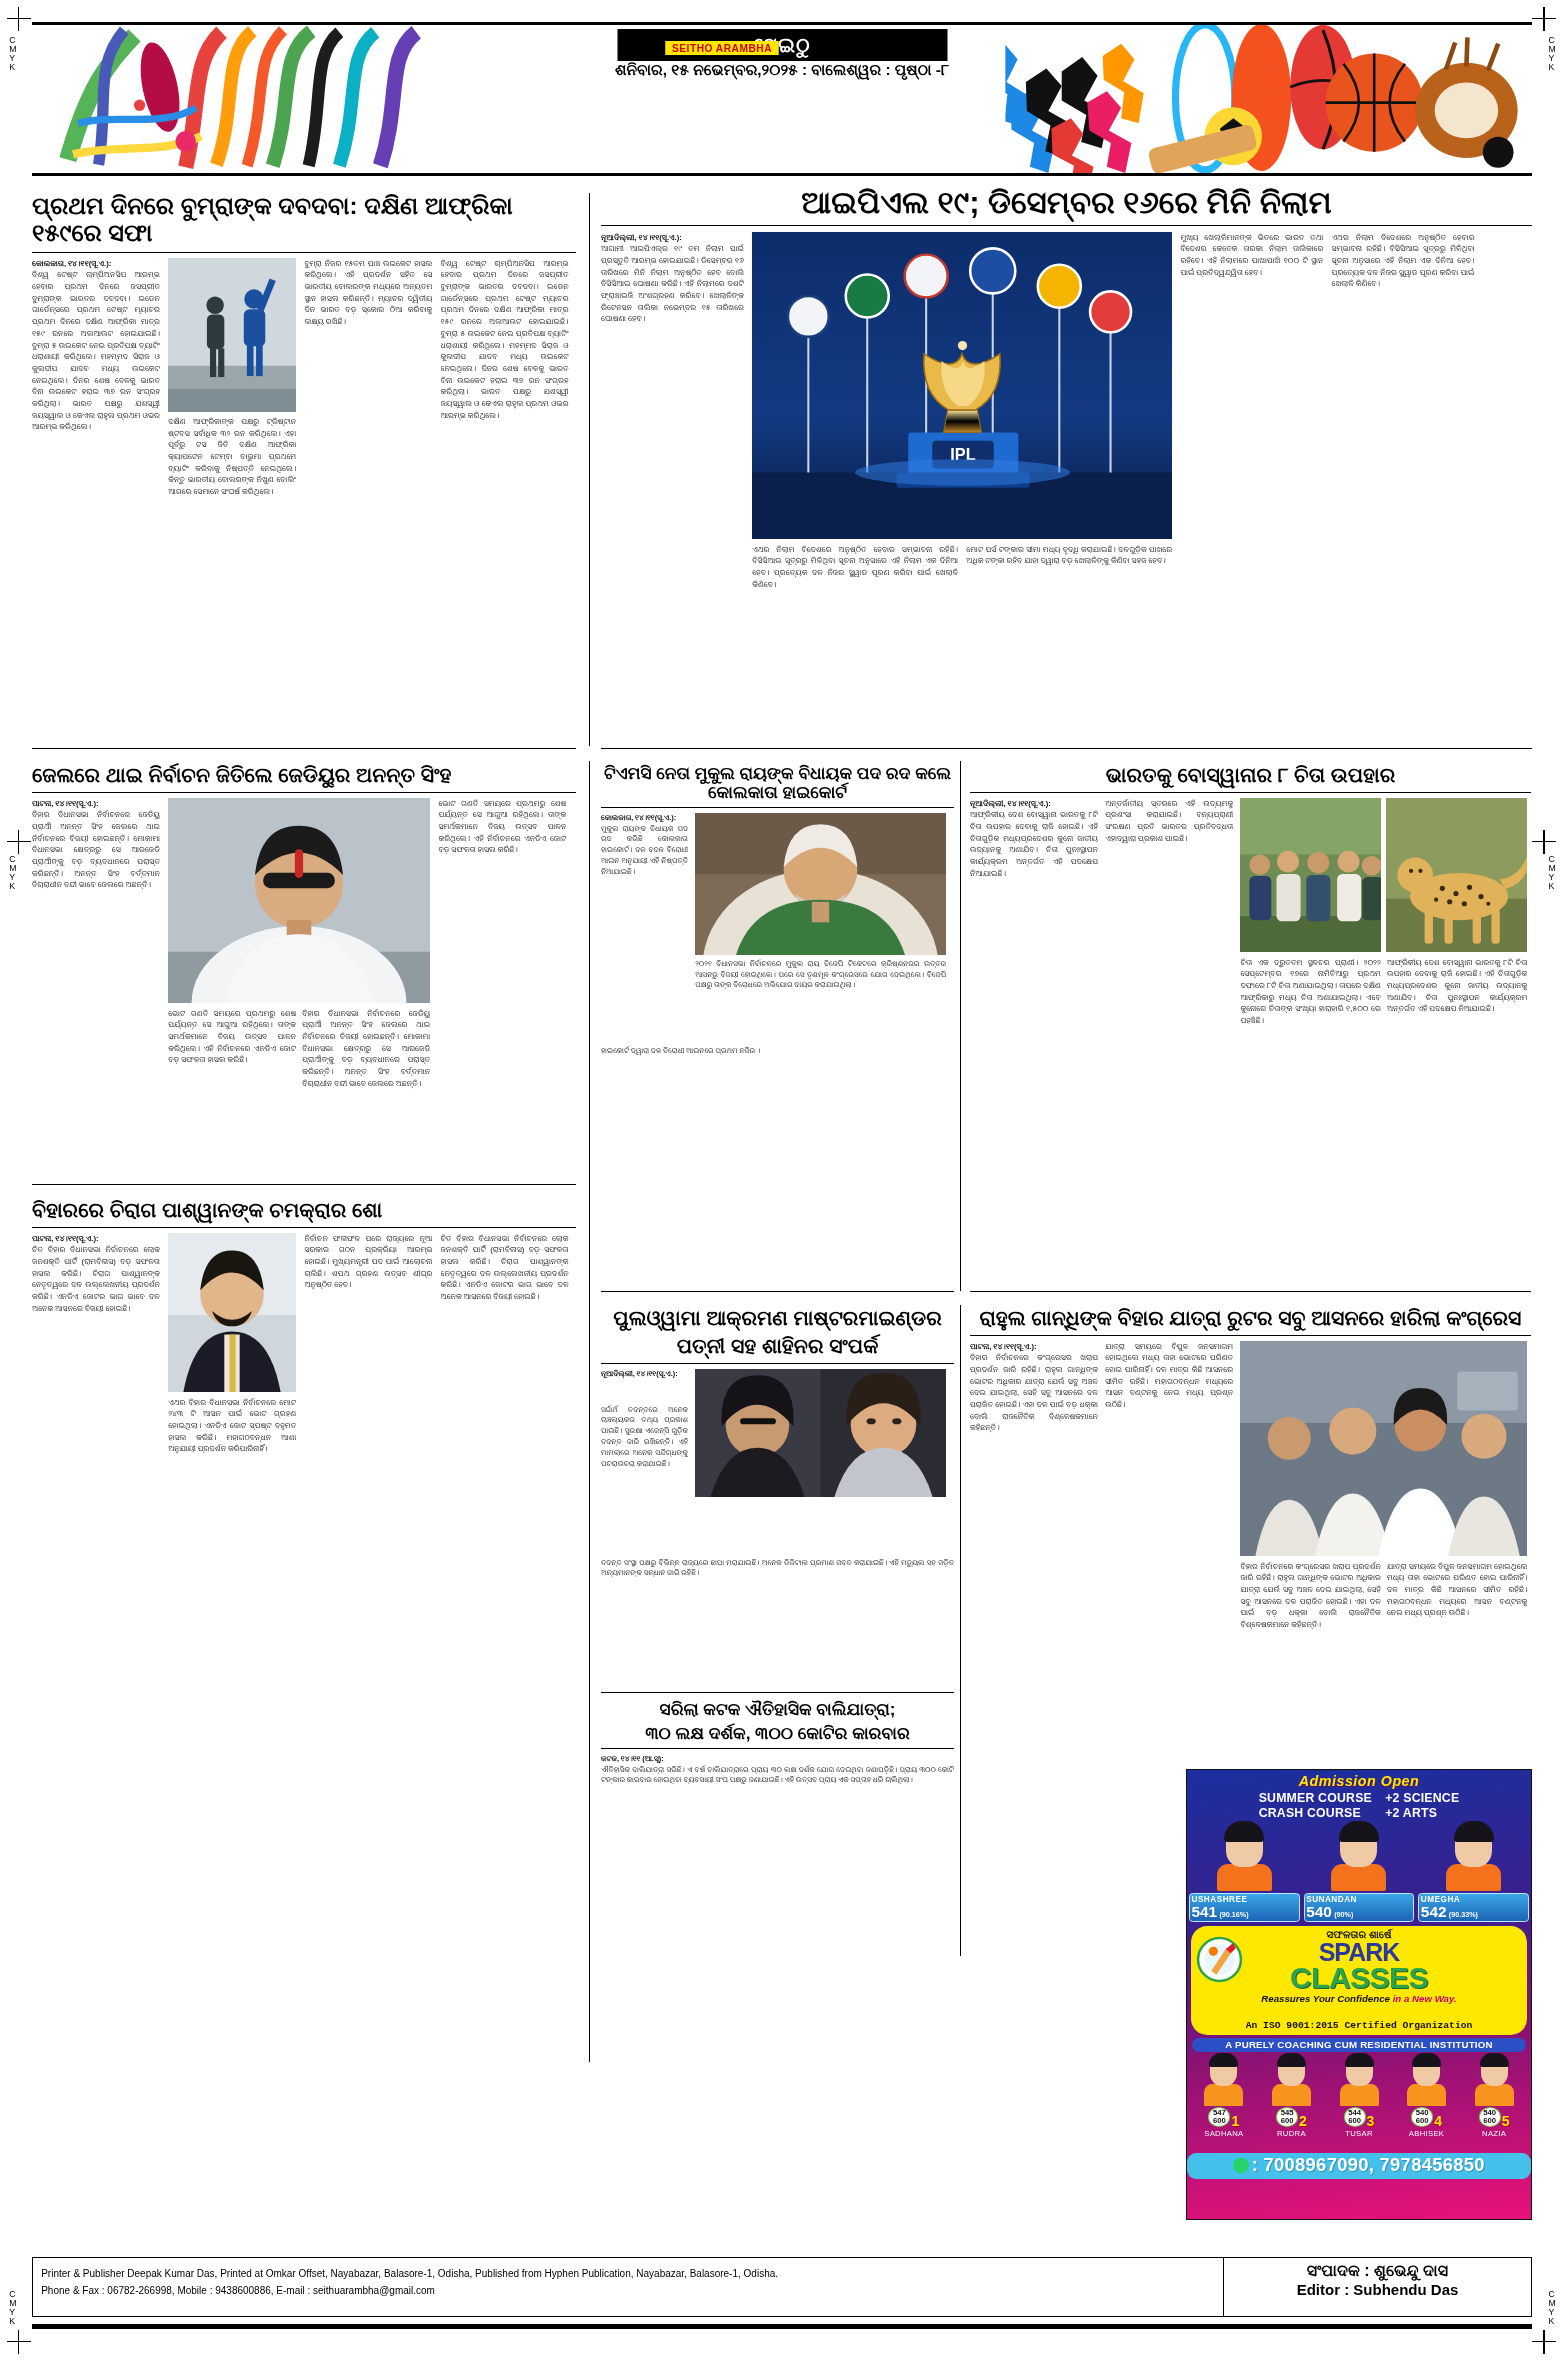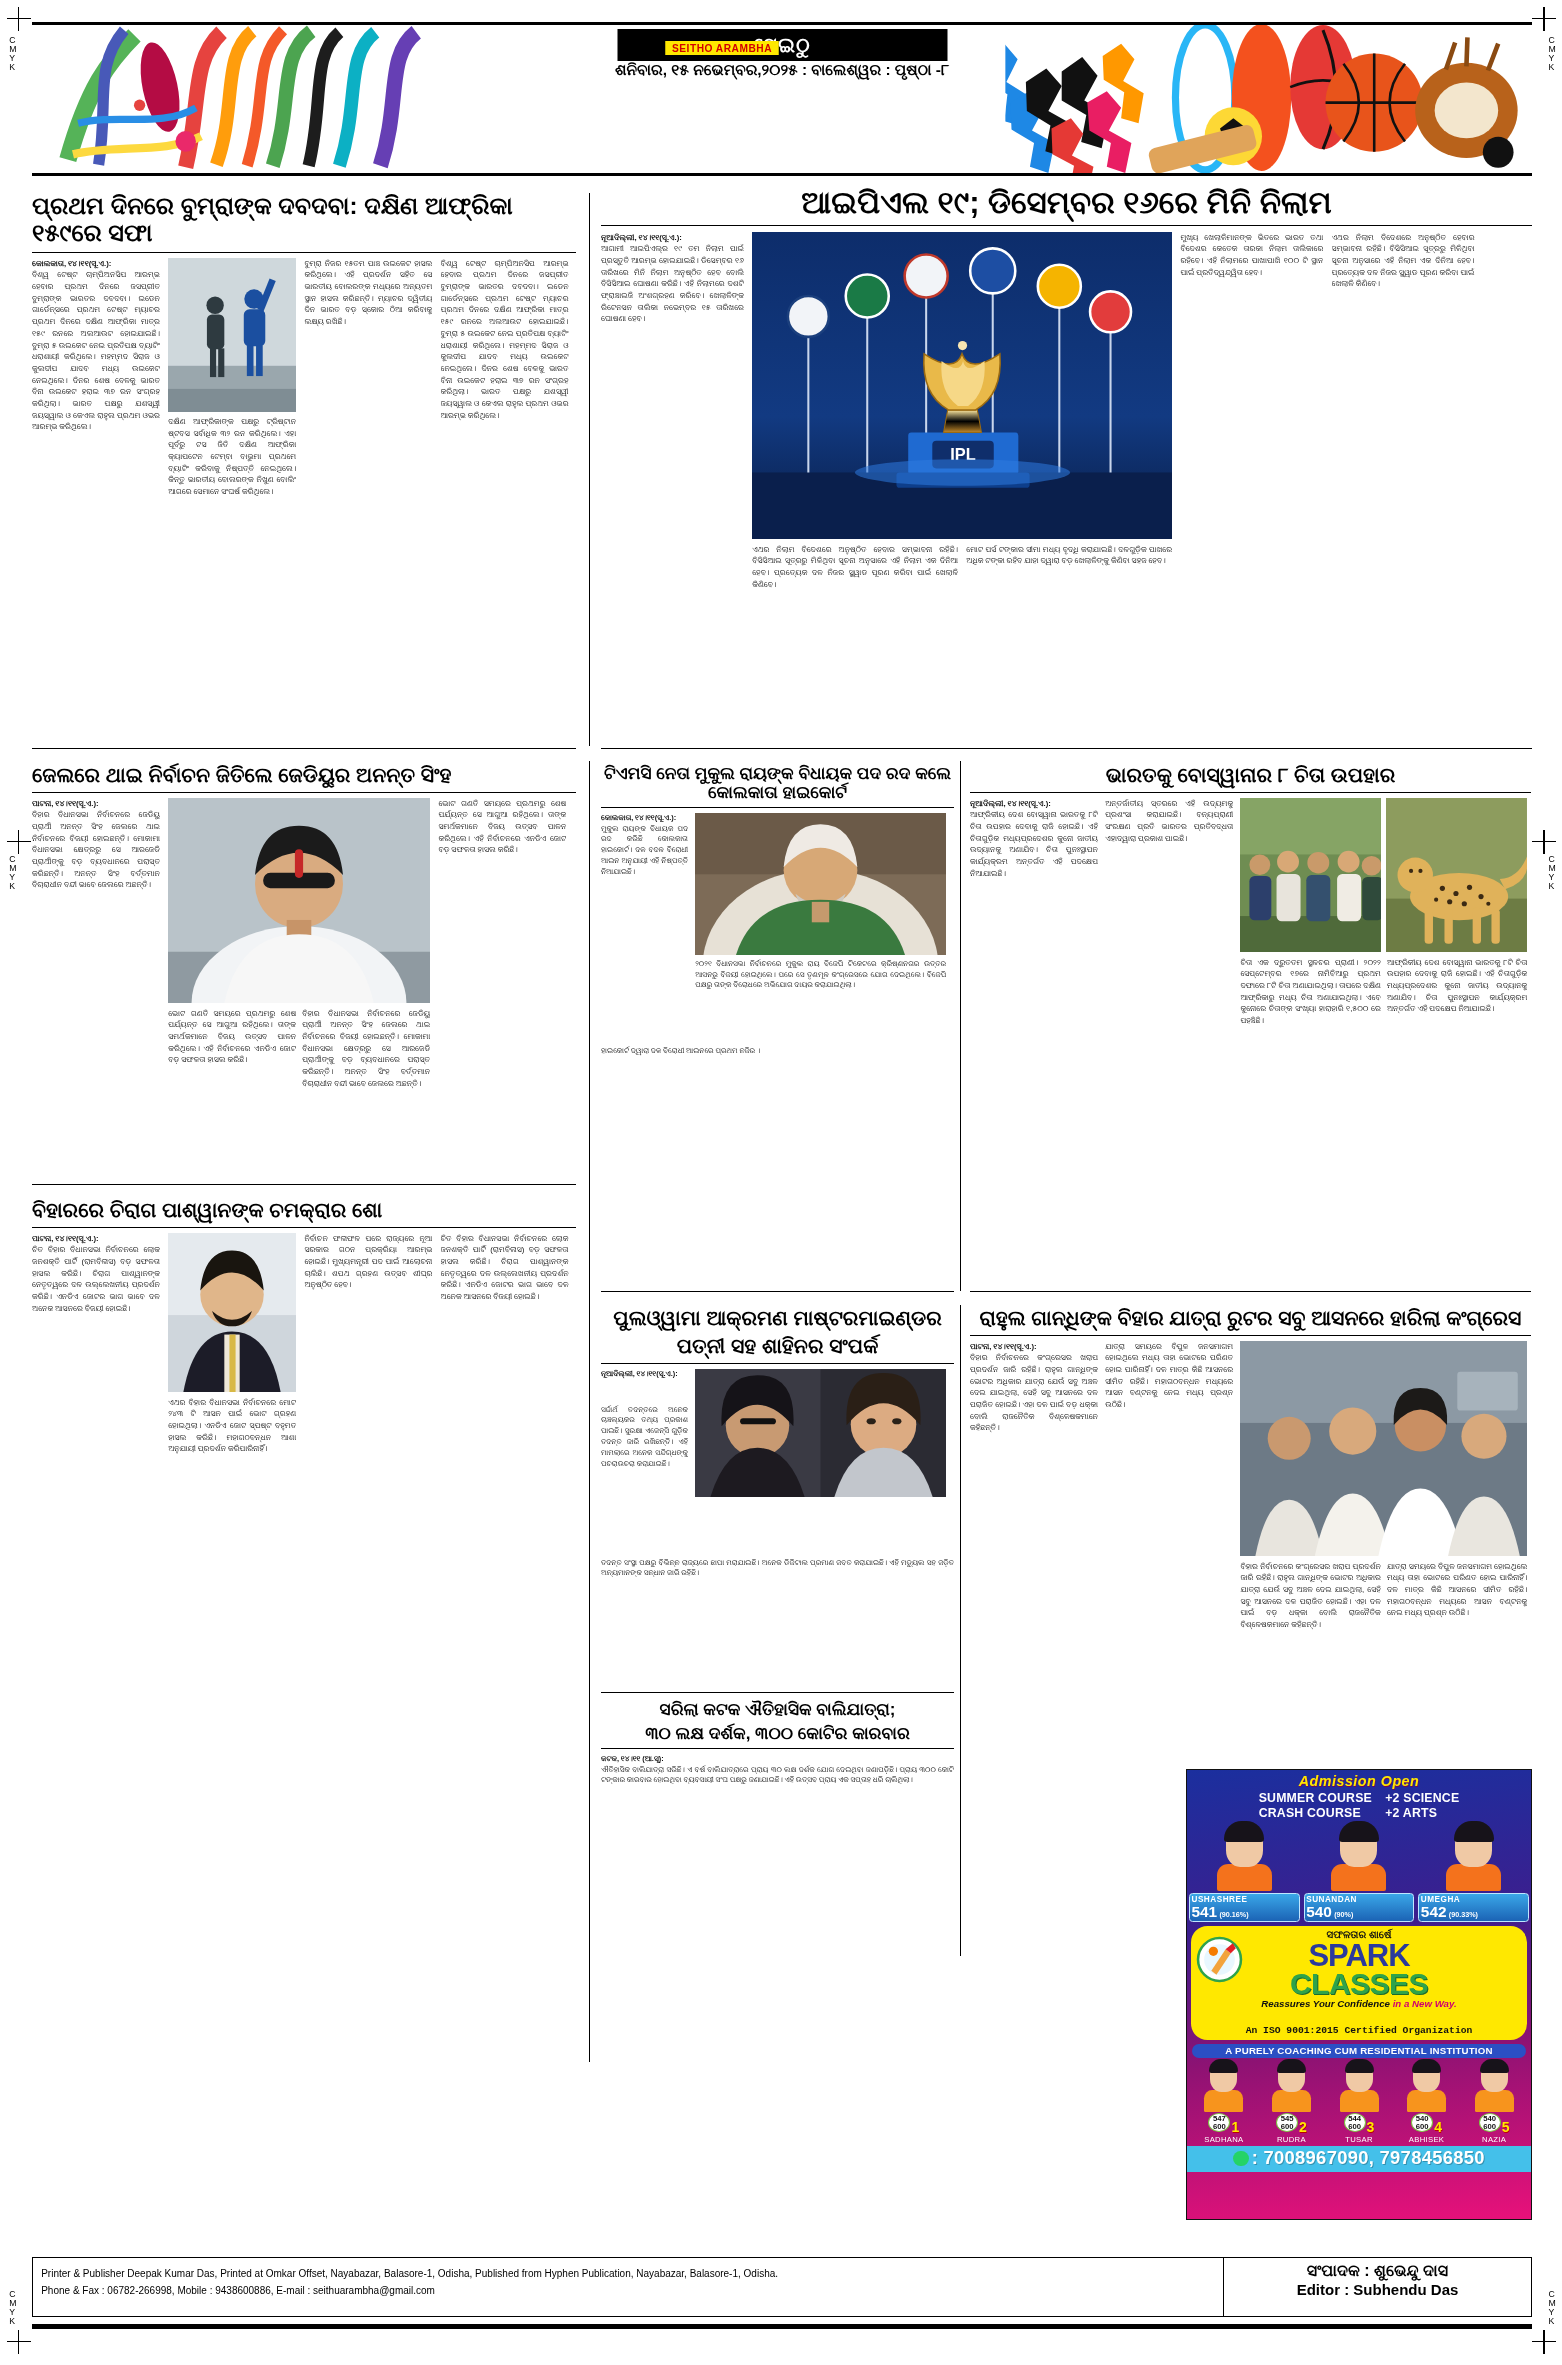--- a/index.html
+++ b/index.html
@@ -120,43 +120,44 @@
     background:linear-gradient(#3aa7e8,#1b63b5); border:1px solid #bfe7ff;
     border-radius:3.6px; color:#fff; margin:2px 2px 0; padding:0.5px 1.5px 1.5px;
   }
   .scorebox .nm { font-size:8.2px; font-weight:bold; letter-spacing:0.5px; }
   .scorebox .sc { font-size:15.4px; font-weight:bold; line-height:1; }
   .scorebox .pc { font-size:7.2px; font-weight:bold; }
   .sparkpanel {
     margin:4.1px 4.1px 0; background:#FFE800; border-radius:16.4px;
     padding:3.1px 4.1px 4.1px; position:relative; text-align:center;
   }
-  .spark-logo { font-size:31px; font-weight:bold; line-height:0.94; letter-spacing:-1px; }
+  .spark-logo { font-size:25px; font-weight:bold; line-height:0.94; letter-spacing:-1px; }
   .spark-logo .s1 { color:#2B3A9C; }
   .classes { font-size:30px; font-weight:bold; color:#2fa34a; line-height:0.9; letter-spacing:-0.5px; text-shadow:1px 1px 0 #1a6b2c; }
   .tagline { font-size:9.7px; font-style:italic; font-weight:bold; color:#111; margin-top:1.5px; }
   .tagline em { color:#d0006f; }
   .iso { font-size:9.7px; font-weight:bold; color:#111; margin-top:16px;font-family:Liberation Mono, monospace; }
   .purely {
     margin:3.1px 5.1px 0; background:#2B4FC4; color:#fff; border-radius:8.2px;
     font-size:9.7px; font-weight:bold; letter-spacing:0.2px; padding:1.5px 2px;
     text-align:center;
   }
   .toppers { display:flex; justify-content:space-between; margin:3.1px 3.1px 0; }
   .top1 { flex:1; text-align:center; }
   .top1 .head { width:27px;height:31px;margin:0 auto;border-radius:42%;background:#f0c9a5;position:relative;}
   .top1 .head .hair{position:absolute;left:-1px;top:-1.5px;width:29px;height:14px;background:#17131a;border-radius:15.4px 15.4px 3.1px 3.1px;}
   .top1 .body { width:39px;height:22.5px;margin:-2px auto 0;background:#F7941D;border-radius:8.2px 8.2px 1.5px 1.5px; }
   .top1 .badge { margin-top:1px; font-size:7.7px; font-weight:bold; color:#111; background:#fff; display:inline-block; border:1px solid #7CC242; border-radius:50%; padding:0.5px 3.6px; line-height:1.05; }
   .top1 .rank { color:#FFE800; font-size:14px; font-weight:bold; display:inline-block; vertical-align:middle; margin-left:1px; text-shadow:0.5px 0.5px 0 #b00; }
   .top1 .nm2 { color:#fff; font-size:7.7px; font-weight:normal; letter-spacing:0.3px; }
   .phonebar {
-    margin-top:2px; background:#44C0EA; color:#fff; text-align:center;
+    margin-top:15px; background:#44C0EA; color:#fff; text-align:center;
     font-size:18.4px; font-weight:bold; padding:1.5px 0 2.6px; letter-spacing:0.3px;
     text-shadow:1px 1px 0 rgba(0,0,0,.25);
+    border-radius:9px;
   }
   .wa { display:inline-block; width:15.4px;height:15.4px;border-radius:50%;background:#25D366; vertical-align:-2px; margin-right:3.1px;}
 
   
   .footer {
     position:absolute; left:32px; top:2257px; width:1500px; height:60px;
     border:1.5px solid #000; display:flex;
   }
   .footer-left {
     flex:1; padding:6.7px 8.2px; font-size:10px; line-height:1.72; color:#000;

